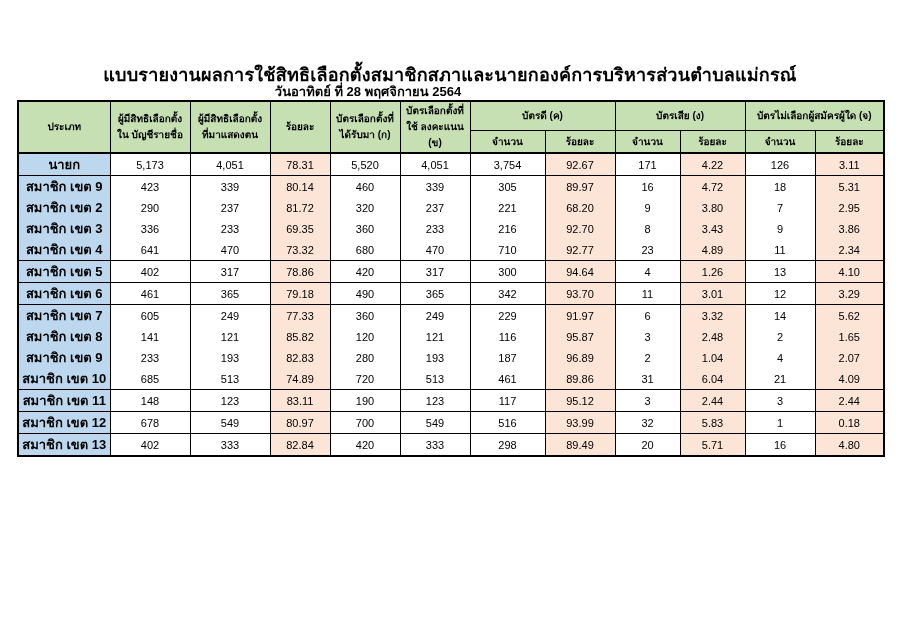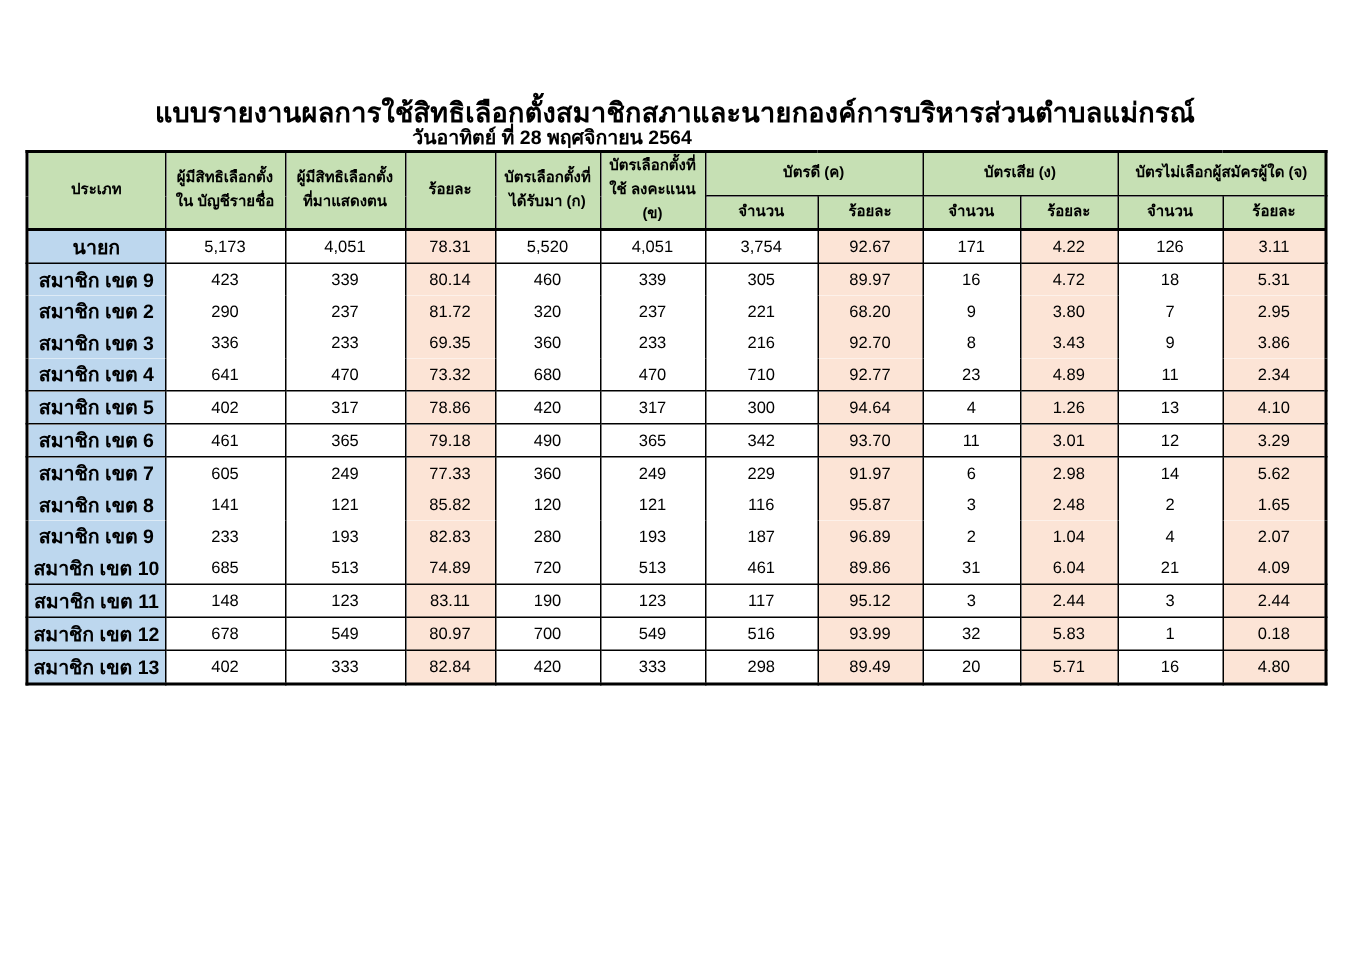--- a/index.html
+++ b/index.html
@@ -224,21 +224,21 @@
       <tr>
         <td class="c-label">สมาชิก เขต 7</td>
         <td>605</td>
         <td>249</td>
         <td>77.33</td>
         <td>360</td>
         <td>249</td>
         <td>229</td>
         <td>91.97</td>
         <td>6</td>
-        <td>2.98</td>
+        <td>3.32</td>
         <td>14</td>
         <td>5.62</td>
       </tr>
       <tr>
         <td class="c-label">สมาชิก เขต 8</td>
         <td>141</td>
         <td>121</td>
         <td>85.82</td>
         <td>120</td>
         <td>121</td>

